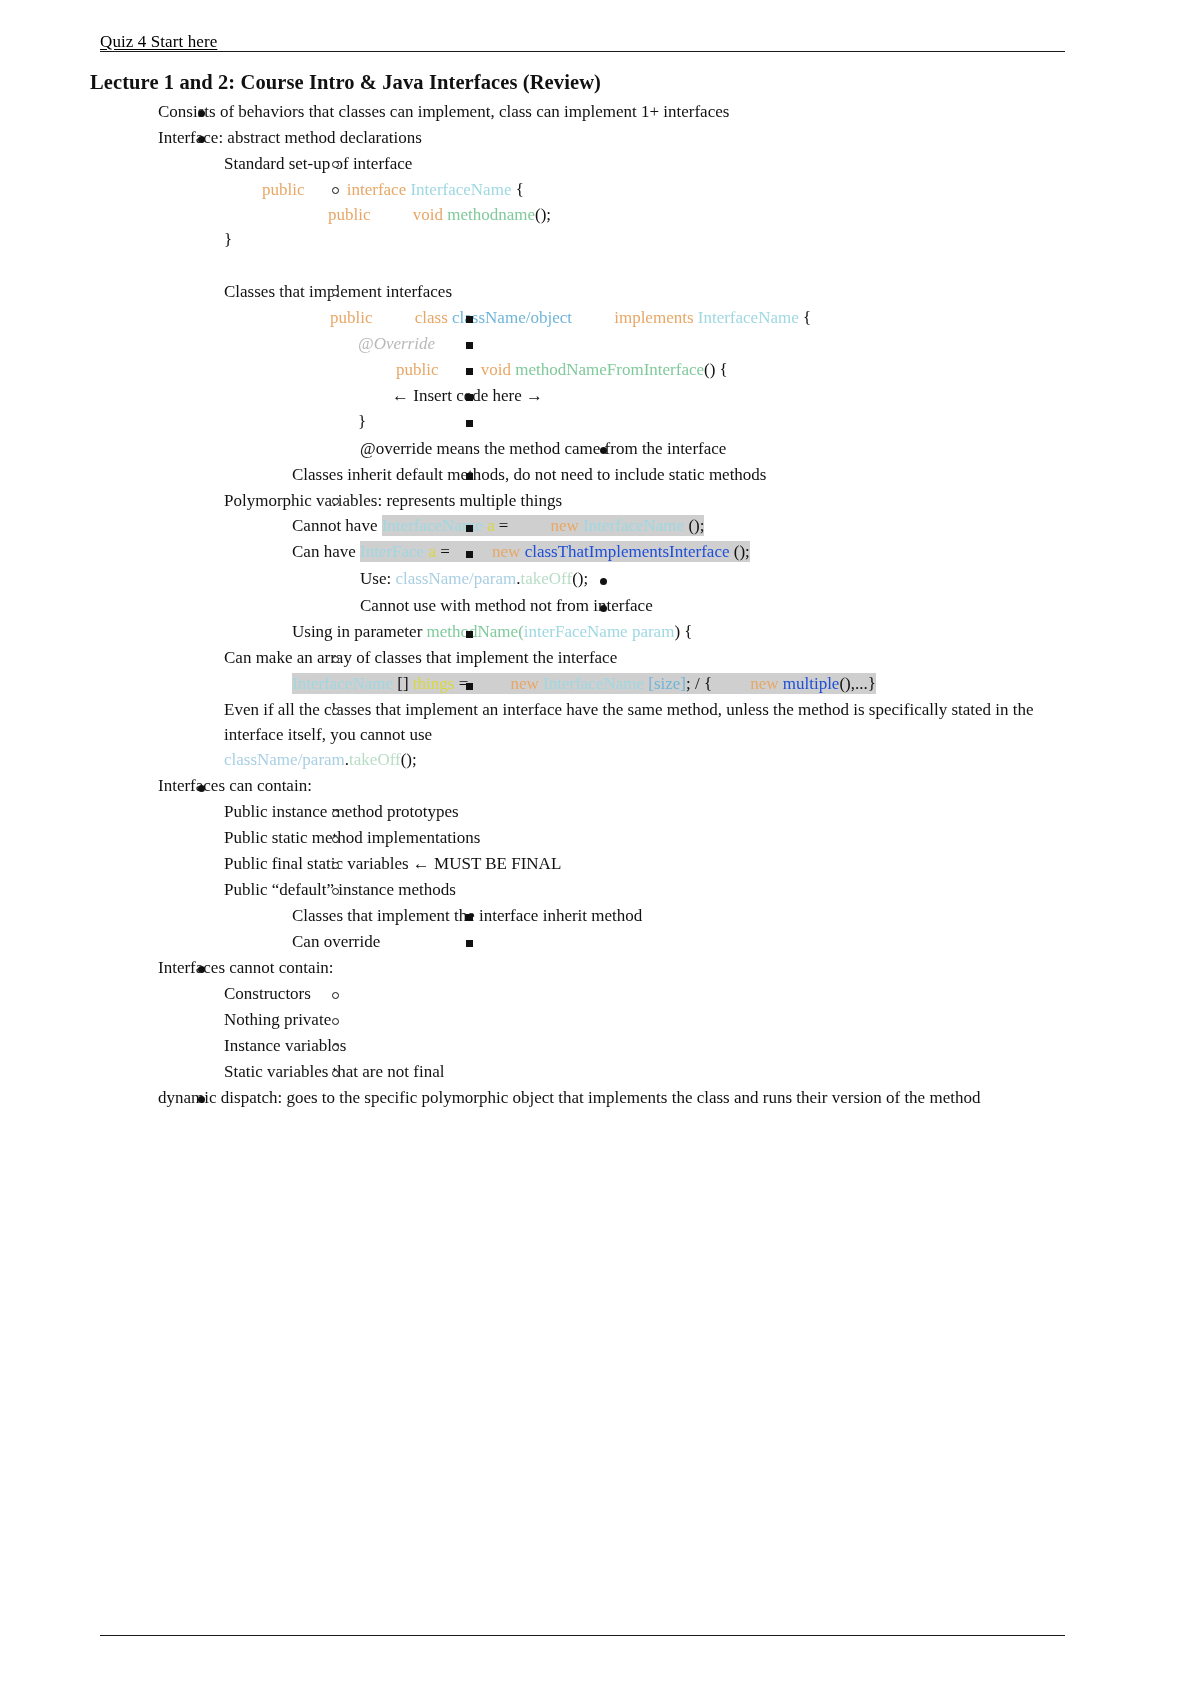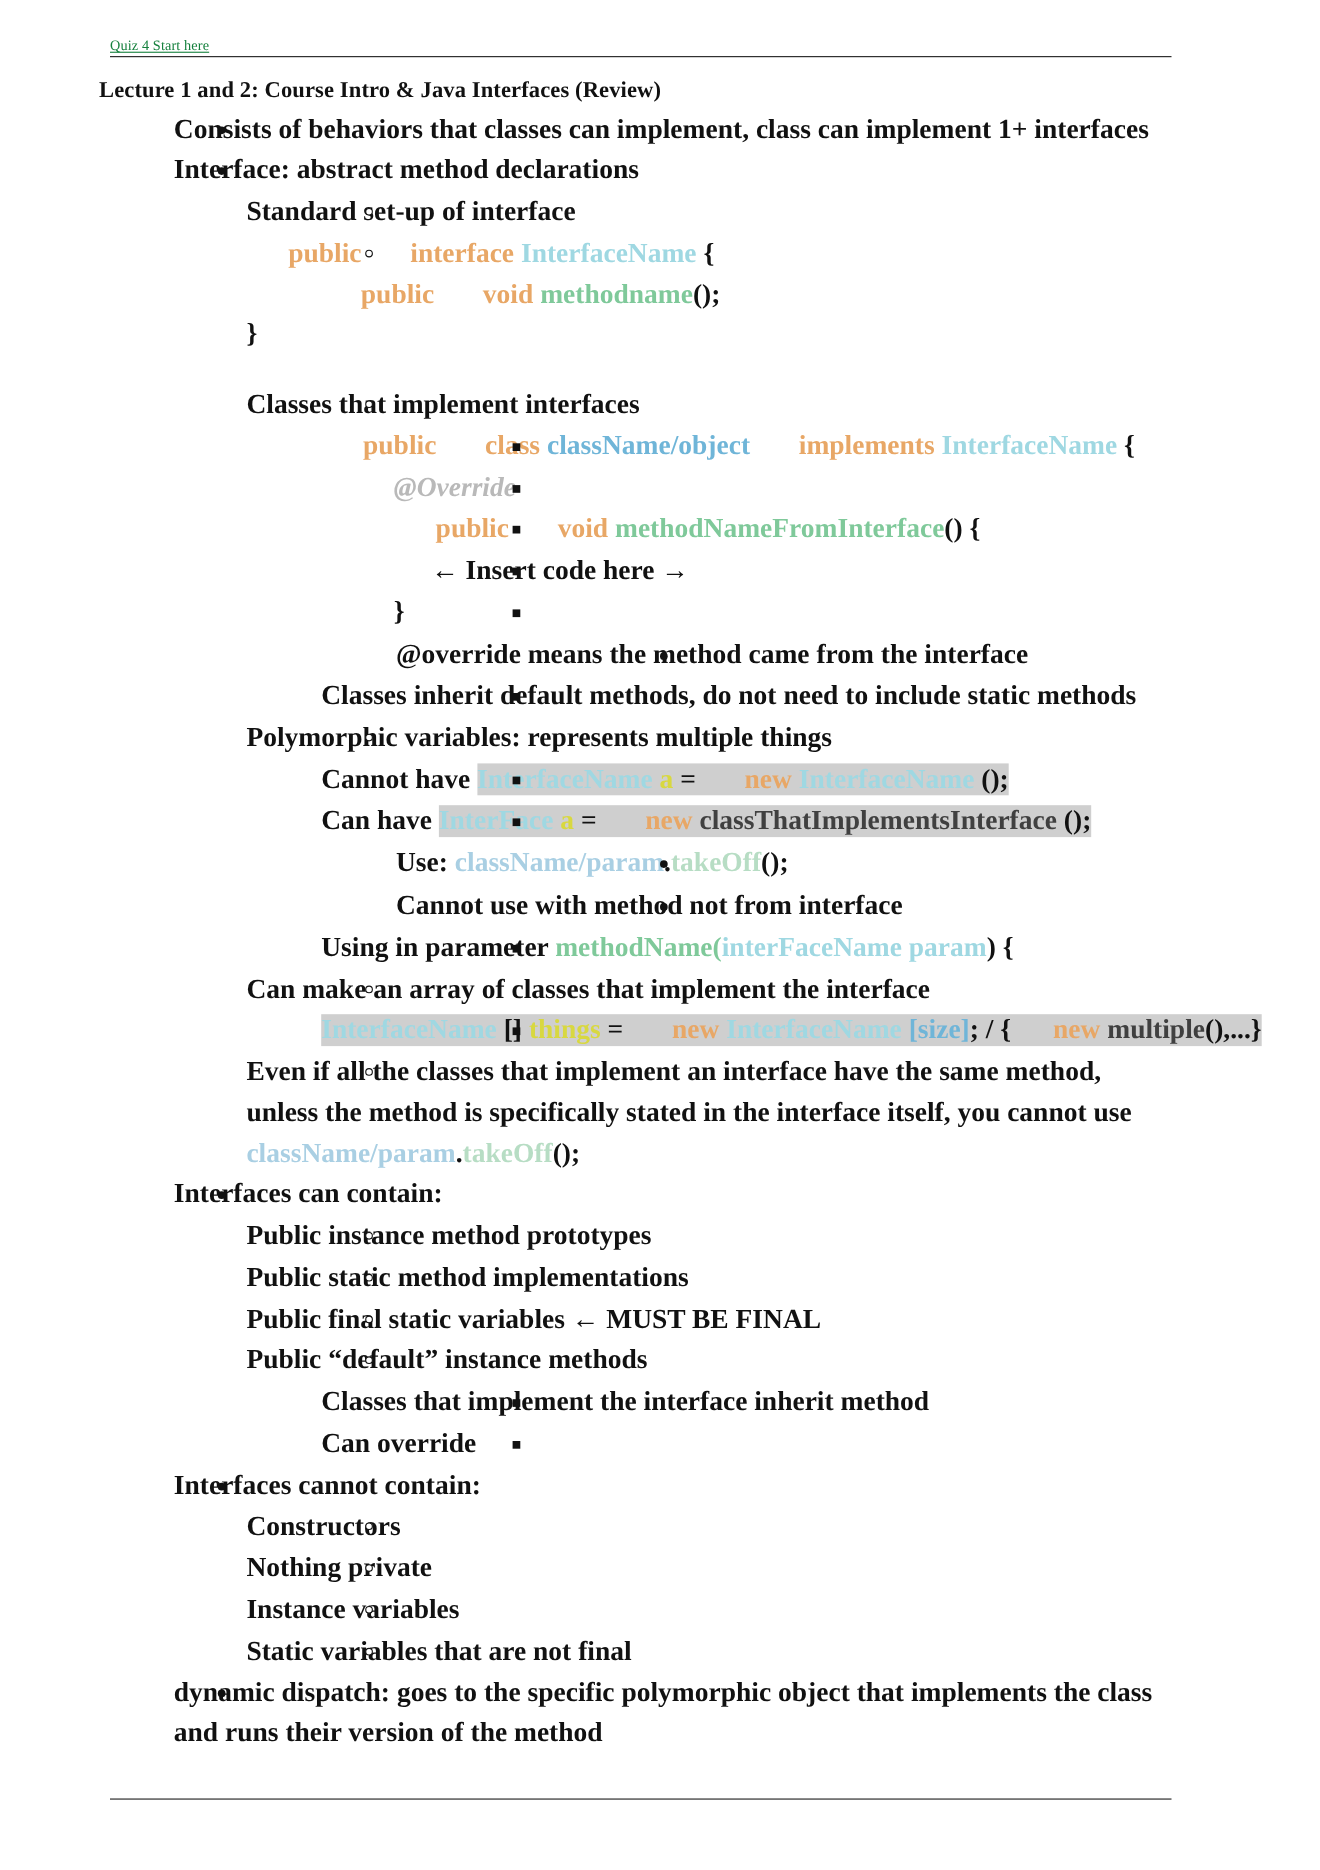--- a/index.html
+++ b/index.html
@@ -9,22 +9,22 @@
     color:#111111;
     position:relative;
     overflow:hidden;
   }
   .page{position:absolute;inset:0;padding:0;}
 
   
   .header-zone{position:absolute;left:100px;top:32px;width:1000px;}
   .doc-link{
     display:inline-block;
-    color:#15803d;
-    font-size:13px;
+    color:#000000;
+    font-size:17px;
     text-decoration:underline;
     text-underline-offset:2px;
     letter-spacing:.1px;
     cursor:pointer;
   }
   .top-rule{
     position:absolute;left:100px;top:51px;width:965px;
     border-top:1.6px solid #1b1b1b;
   }
   .bottom-rule{
@@ -33,21 +33,21 @@
   }
 
   
   .content{position:absolute;left:90px;top:68px;width:980px;}
   .title{
     font-weight:bold;font-size:20.5px;line-height:1.45;
     margin:0 0 2px 0;letter-spacing:.1px;
   }
 
   ul{margin:0;padding:0;list-style:none;}
-  li{position:relative;font-size:25px;line-height:1.47;font-weight:bold;}
+  li{position:relative;font-size:17px;line-height:1.47;}
 
   
   .lvl1{padding-left:68px;margin-top:1px;}
   .lvl1 > .bl::before{content:"";position:absolute;left:40px;top:.60em;
     width:7px;height:7px;border-radius:50%;background:#111;}
   .lvl2{padding-left:134px;margin-top:1px;}
   .lvl2 > .bl::before{content:"";position:absolute;left:108px;top:.56em;
     width:7px;height:7px;border-radius:50%;border:1.4px solid #111;background:#fff;
     box-sizing:border-box;}
   .lvl3{padding-left:202px;margin-top:1px;}
@@ -58,21 +58,21 @@
     width:7px;height:7px;border-radius:50%;background:#111;}
 
   .bl{display:block;position:relative;}
   .plain{display:block;}
 
   
   .kw{color:#e8a766;margin-left:38px;}          
   .typ{color:#9fd8e2;}         
   .cls{color:#6fb5d8;}         
   .mth{color:#7fc99a;}         
-  .grn{color:#404040;margin-top:32px;}         
+  .grn{color:#1d4ed8;margin-top:32px;}         
   .ylw{color:#d8d840;}         
   .ann{color:#b9b9b9;font-style:italic;}  
   .pun{color:#111;}
   .lightblue{color:#a9cfe3;}
   .lightgreen{color:#b7ddc4;}
 
   .hl{background:#cfcfcf;padding:1px 0;}
 
   .indent1{display:inline-block;width:66px;}
   .indent2{display:inline-block;width:34px;}

